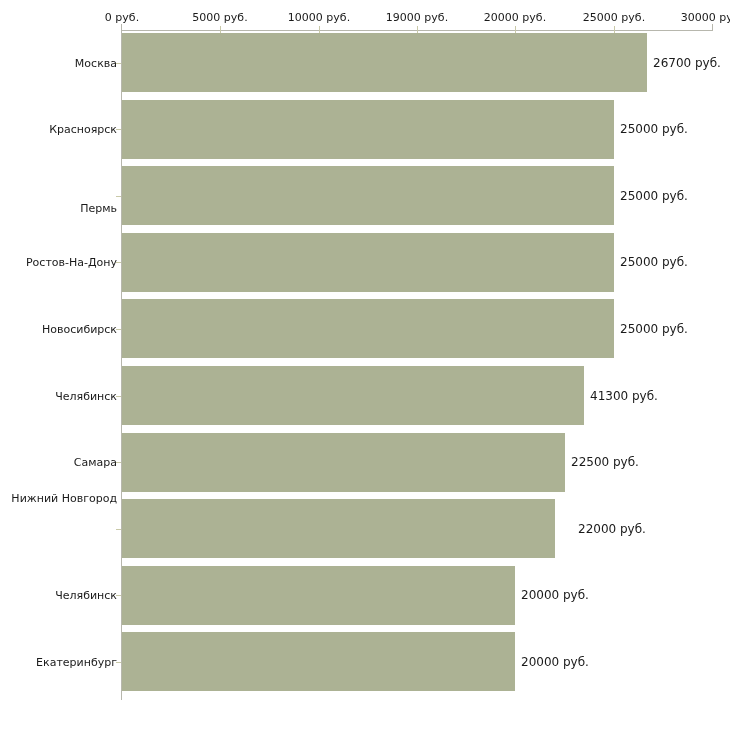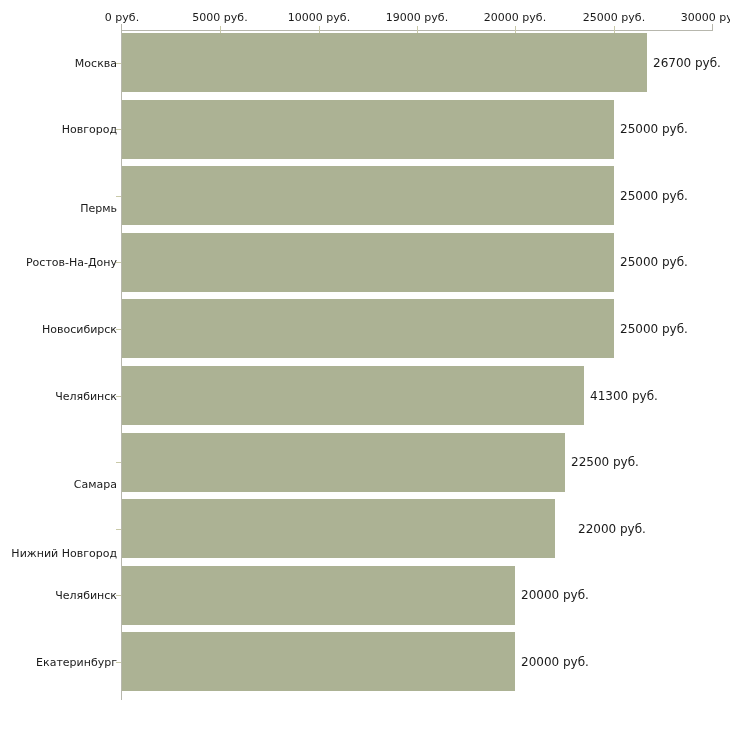--- a/index.html
+++ b/index.html
@@ -119,33 +119,33 @@
       <div class="x-tick" style="left: 515px;"></div>
       <div class="x-tick-label" style="left: 515px;">20000 руб.</div>
       <div class="x-tick" style="left: 614px;"></div>
       <div class="x-tick-label" style="left: 614px;">25000 руб.</div>
       <div class="x-tick-label" style="left: 712px;">30000 руб.</div>
     </div>
   <div id="y-ticks-layer">
       <div class="y-tick" style="top: 63px;"></div>
       <div class="cat-label" style="top: 63px;">Москва</div>
       <div class="y-tick" style="top: 129px;"></div>
-      <div class="cat-label" style="top: 129px;">Новгород</div>
+      <div class="cat-label" style="top: 129px;">Красноярск</div>
       <div class="y-tick" style="top: 196px;"></div>
       <div class="cat-label" style="top: 208px;">Пермь</div>
       <div class="y-tick" style="top: 262px;"></div>
       <div class="cat-label" style="top: 262px;">Ростов-На-Дону</div>
       <div class="y-tick" style="top: 329px;"></div>
       <div class="cat-label" style="top: 329px;">Новосибирск</div>
       <div class="y-tick" style="top: 396px;"></div>
       <div class="cat-label" style="top: 396px;">Челябинск</div>
       <div class="y-tick" style="top: 462px;"></div>
-      <div class="cat-label" style="top: 484px; margin-left: 38px;">Самара</div>
+      <div class="cat-label" style="top: 462px; margin-left: 38px;">Самара</div>
       <div class="y-tick" style="top: 529px;"></div>
-      <div class="cat-label" style="top: 553px;">Нижний Новгород</div>
+      <div class="cat-label" style="top: 498px;">Нижний Новгород</div>
       <div class="y-tick" style="top: 595px;"></div>
       <div class="cat-label" style="top: 595px;">Челябинск</div>
       <div class="y-tick" style="top: 662px;"></div>
       <div class="cat-label" style="top: 662px; margin-left: 18px;">Екатеринбург</div>
     </div>
   <div id="bars-layer">
       <div class="bar" title="Москва: 26700 руб." style="top: 33px; height: 59px; width: 525px; background: rgb(172, 178, 148);"></div>
       <div class="bar-value" style="left: 653px; top: 63px;">26700 руб.</div>
       <div class="bar" title="Волгоград: 25000 руб." style="top: 100px; height: 59px; width: 492px; background: rgb(172, 178, 148);"></div>
       <div class="bar-value" style="left: 620px; top: 129px;">25000 руб.</div>

